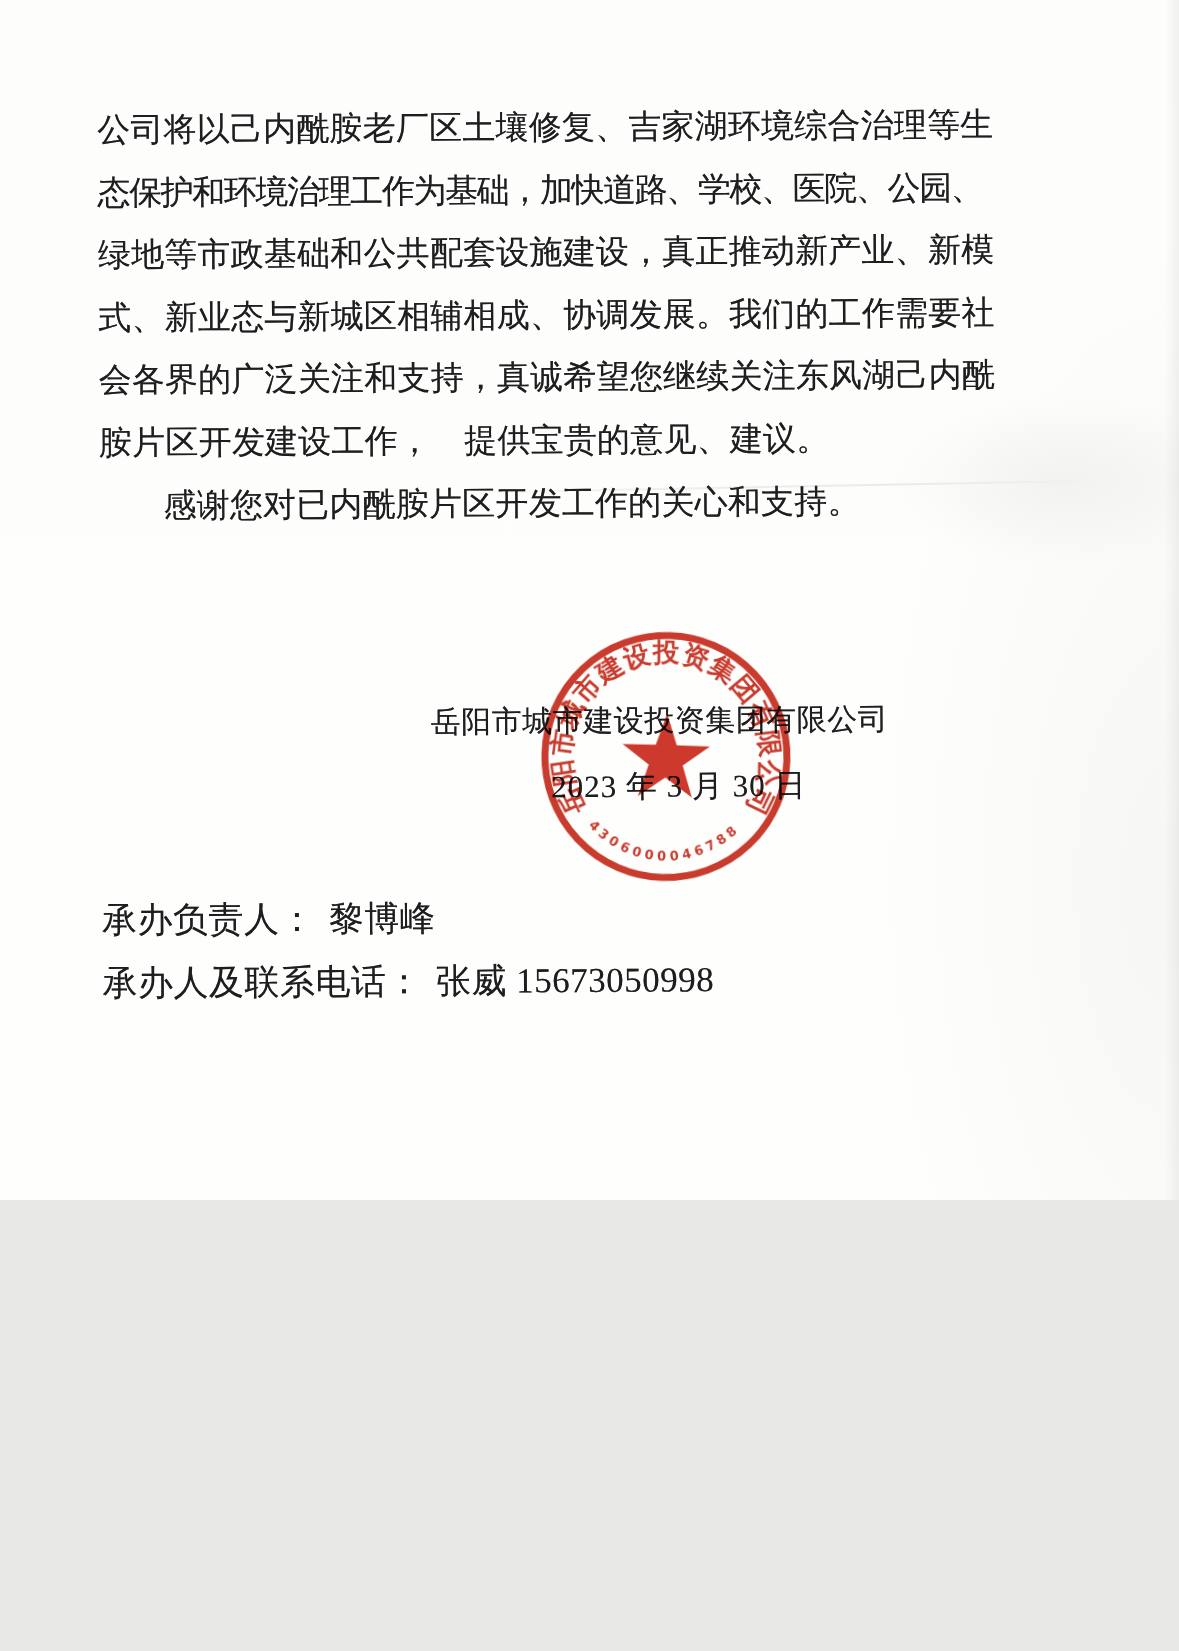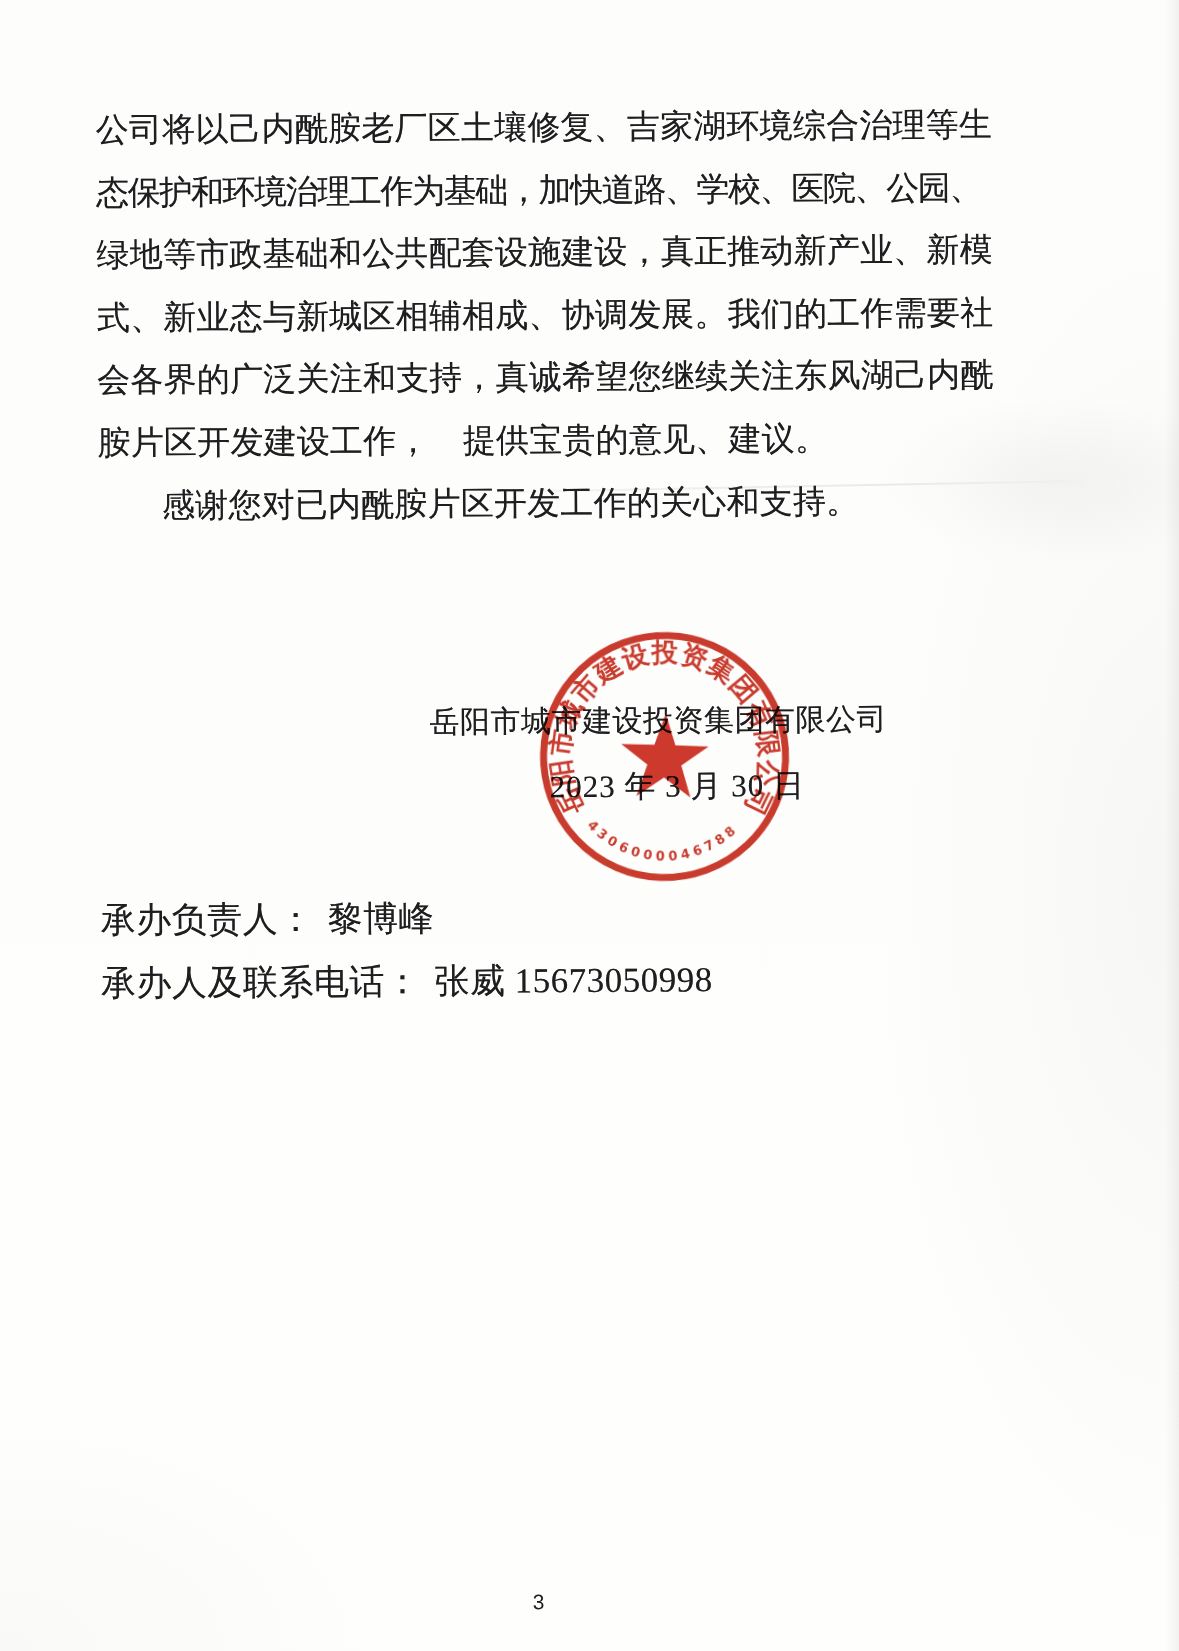--- a/index.html
+++ b/index.html
@@ -3,21 +3,21 @@
 <meta charset="utf-8">
 <style>
   html, body {
     margin: 0;
     padding: 0;
     background: #e8e8e6;
   }
   .page {
     position: relative;
     width: 1179px;
-    height: 1651px;
+    height: 1200px;
     margin: 0 auto;
     background:
       radial-gradient(ellipse 260px 120px at 1060px 480px, rgba(160,158,150,0.10), rgba(0,0,0,0) 70%),
       radial-gradient(ellipse 400px 900px at 1179px 900px, rgba(150,150,145,0.07), rgba(0,0,0,0) 75%),
       radial-gradient(ellipse 500px 300px at 0px 1651px, rgba(150,150,145,0.05), rgba(0,0,0,0) 75%),
       linear-gradient(180deg, #fdfdfc 0%, #fefefd 100%);
     overflow: hidden;
     font-family: "Liberation Serif", "DejaVu Serif", serif;
     color: #1e1e20;
   }

